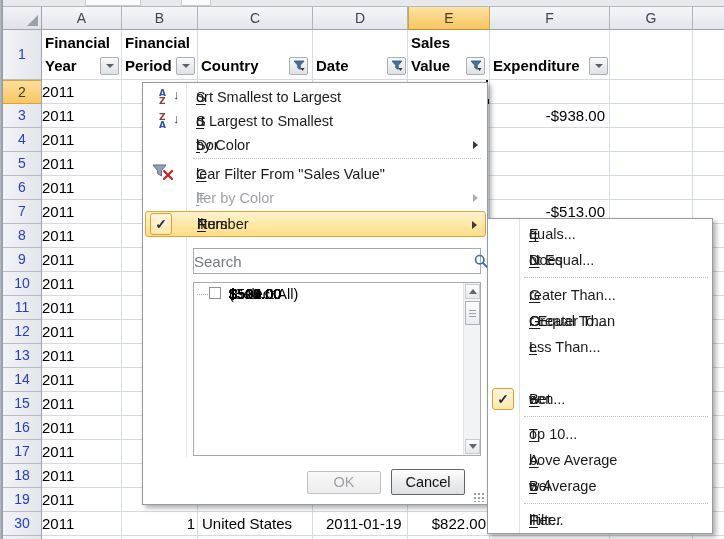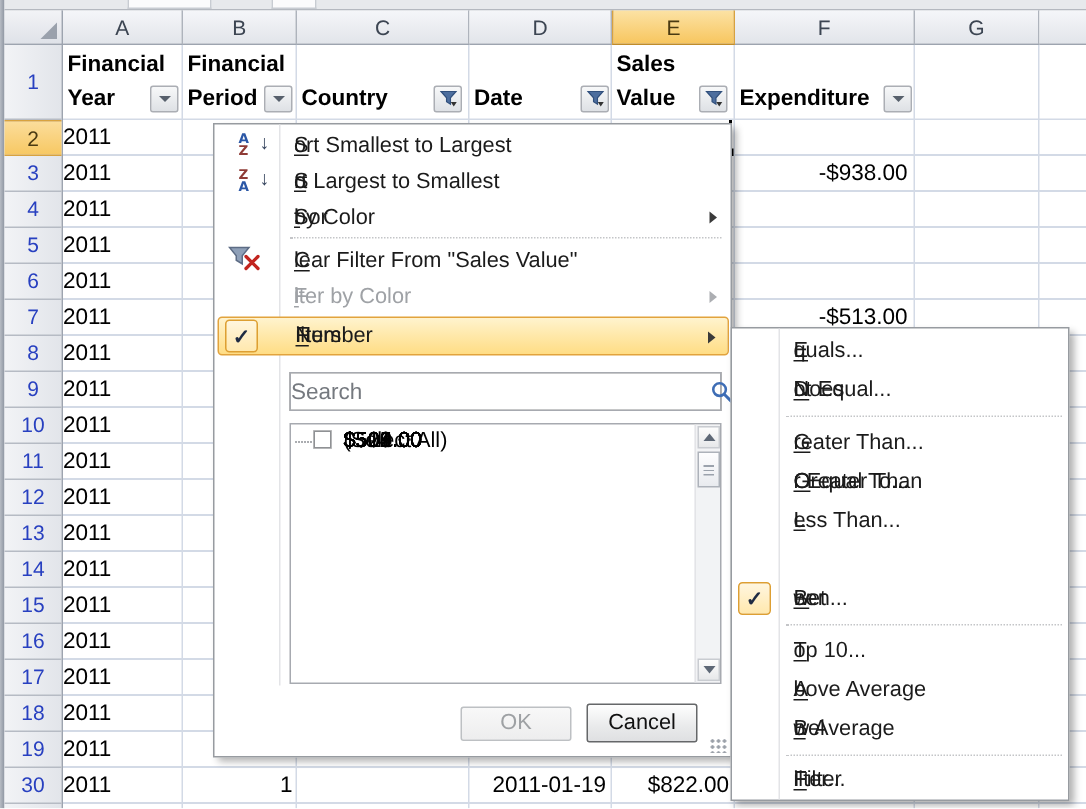--- a/index.html
+++ b/index.html
@@ -54,21 +54,21 @@
         border-top:4px solid #57606c;}
   .fbtn svg{position:static;display:block;}
 
   
   .rows{left:42px;top:80px;width:682px;height:456px;font-size:15px;color:#000;}
   .row{left:0;width:682px;height:24px;top:calc(var(--i)*24px);line-height:24px;}
   .row span{top:0;height:24px;white-space:nowrap;}
   .ca{left:0;width:75px;text-align:left;}
   .cb{left:80px;width:73px;text-align:right;}
   .cc{left:160px;}
-  .cd{left:271px;width:91px;text-align:right;}
+  .cd{left:284px;width:91px;text-align:left;}
   .ce{left:366px;width:78px;text-align:right;}
   .cf{left:448px;width:115px;text-align:right;}
 
   
   .selv{left:486px;top:80px;width:2px;height:19px;background:#000;z-index:5;}
   .selh{left:484px;top:99px;width:5px;height:5px;background:#000;z-index:5;}
 
   
   .panel{left:142px;top:82px;width:346px;height:423px;background:#fff;border:1px solid #979ba0;
          box-shadow:3px 3px 5px rgba(0,0,0,.32);z-index:10;}
@@ -91,21 +91,21 @@
   .ckbox::after{content:"\2713";}
 
   
   .ic{left:6px;top:2px;width:36px;height:20px;}
   .azl{left:9px;top:2px;font:bold 9px/8px "DejaVu Sans",sans-serif;color:#2b57a6;white-space:pre;text-align:center;}
   .azl .ltr2{position:static;display:block;color:#8f3b36;}
   .icarr{left:23px;top:0px;font-size:13px;color:#33425c;font-weight:bold;}
   .icsvg{left:8px;top:2px;}
 
   
-  .search{left:50px;top:165px;width:288px;height:26px;border:1px solid #a7aab0;background:#737373;}
+  .search{left:50px;top:165px;width:288px;height:26px;border:1px solid #a7aab0;background:#14532d;}
   .searchin{left:0;top:0;width:100%;height:100%;border:none;outline:none;padding:0 24px 0 6px;
             font-family:"Liberation Sans",sans-serif;font-size:15px;color:#333;position:absolute;}
   .searchin::placeholder{color:#75797f;opacity:1;}
   .mag{right:6px;top:5px;}
 
   
   .list{left:50px;top:199px;width:288px;height:174px;border:1px solid #a7aab0;background:#fff;overflow:hidden;}
   .vlist{left:0;top:2px;right:17px;bottom:0;position:absolute;}
   .vlist li{position:relative;display:block;height:18px;list-style:none;}
   .vlist li::before{content:"";position:absolute;left:3px;top:9px;width:11px;border-top:1px dotted #a9abaf;}
@@ -388,20 +388,21 @@
       <span class="ca">2011</span>
       <span class="cb"></span>
       <span class="cc"></span>
       <span class="cd"></span>
       <span class="ce"></span>
       <span class="cf"></span>
     </div>
       <div class="row" style="--i: 18;">
       <span class="ca">2011</span>
       <span class="cb">1</span>
+      <span class="cc">United States</span>
       <span class="cd">2011-01-19</span>
       <span class="ce">$822.00</span>
       <span class="cf"></span>
     </div>
   </div>
 
   <div class="selv"></div>
   <div class="selh"></div>
 
   <div class="panel">

